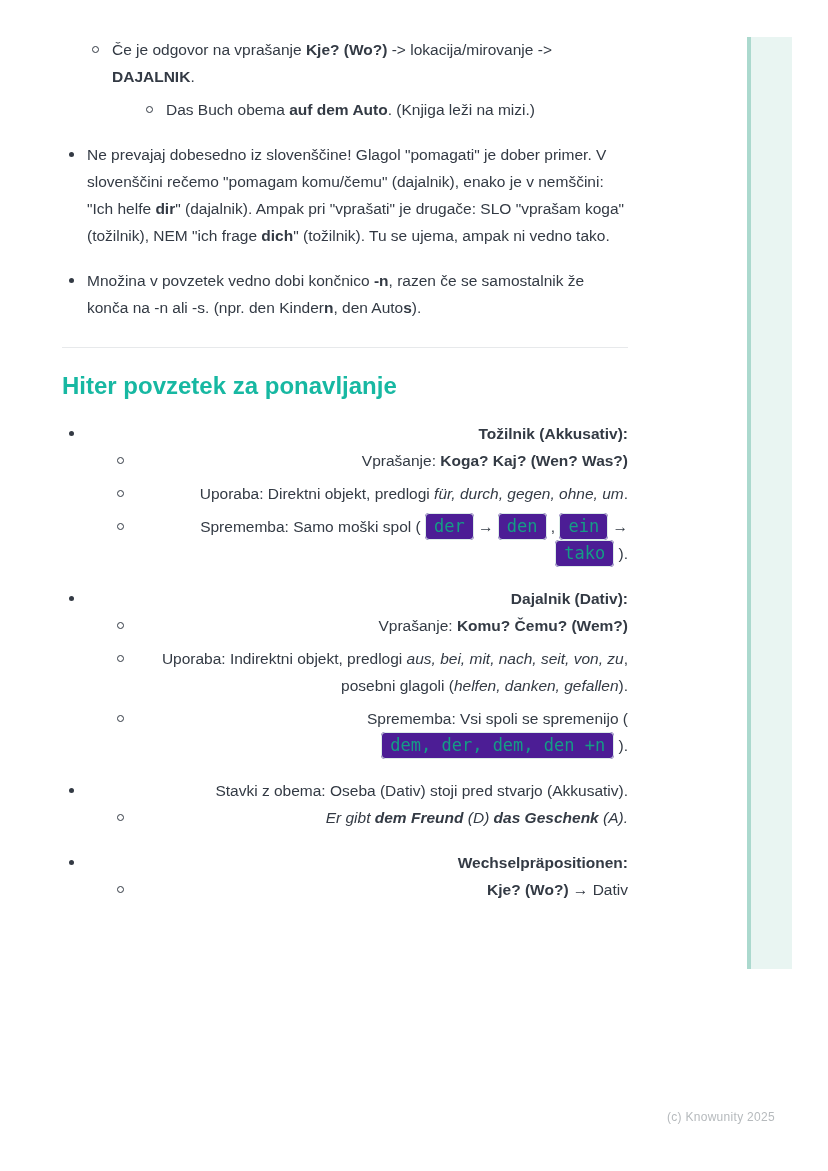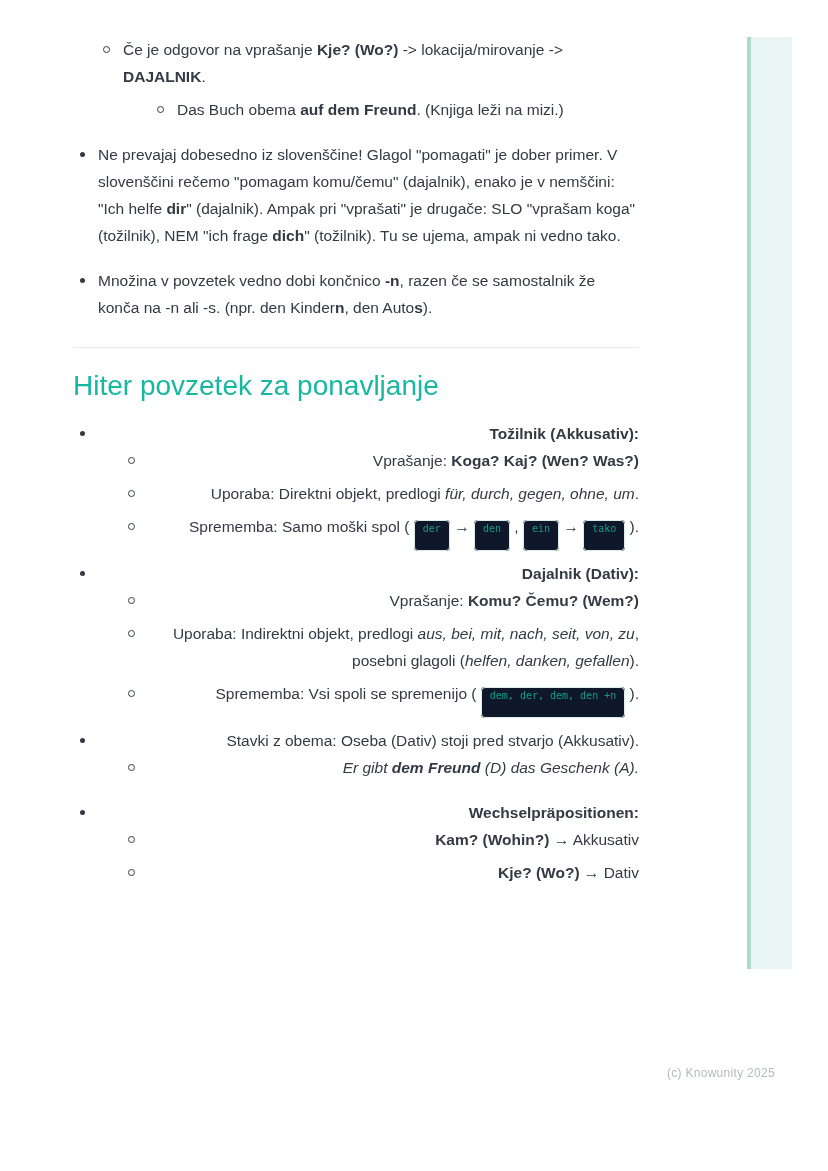--- a/index.html
+++ b/index.html
@@ -14,21 +14,21 @@
   }
   .edge-bar {
     position: absolute;
     left: 747px; top: 37px;
     width: 45px; height: 932px;
     background: #e9f5f2;
     border-left: 4px solid #abd9ce;
   }
   .content {
     position: absolute;
-    left: 73px; top: 0;
+    left: 62px; top: 0;
     width: 566px;
     padding-top: 36px;
     font-size: 15.5px;
     line-height: 27px;
   }
   ul { list-style: none; margin: 0; padding: 0; }
   li { position: relative; }
 
   
   .lv1 > li { padding-left: 25px; margin-bottom: 18px; }
@@ -53,59 +53,59 @@
     border-radius: 50%; background: transparent;
   }
   .intro-block { margin-bottom: 18px; }
 
   .divider {
     border: none; border-top: 1px solid #e7e9eb;
     margin: 26px 0 0 0;
   }
   h2.section-heading {
     margin: 21px 0 0 0;
-    font-size: 28px;
+    font-size: 24px;
     line-height: 34px;
-    font-weight: 400;
+    font-weight: 700;
     color: #17b8a2;
   }
   .summary-list { margin-top: 17px; text-align: right; }
 
   code.badge {
     font-family: "DejaVu Sans Mono", "Liberation Mono", monospace;
-    font-size: 10px;
+    font-size: 17px;
     color: #149d85;
-    background: #0f172a;
+    background: #4c1d95;
     border: 1px solid #dcede8;
     border-radius: 4px;
-    padding: 2px 8px 16px 8px;
+    padding: 2px 8px 3px 8px;
     white-space: nowrap;
   }
   .footer {
     position: absolute;
-    right: 53px; top: 1066px;
+    right: 53px; top: 1110px;
     font-size: 12px;
     color: #b6babd;
     letter-spacing: 0.3px;
   }
 </style>
 </head>
 <body>
 
 <div class="edge-bar"></div>
 
 <div class="content">
 
   <div class="intro-block">
     <ul class="lv2" style="margin-top:0;">
       <li>
         <span><span>Če je odgovor na vprašanje </span><span style="font-weight: 700;">Kje? (Wo?)</span><span> -&gt; lokacija/mirovanje -&gt; </span><span style="font-weight: 700;">DAJALNIK</span><span>.</span></span>
         <ul class="lv3">
           <li>
-            <span><span>Das Buch obema </span><span style="font-weight: 700;">auf dem Freund</span><span>. (Knjiga leži na mizi.)</span></span>
+            <span><span>Das Buch obema </span><span style="font-weight: 700;">auf dem Auto</span><span>. (Knjiga leži na mizi.)</span></span>
           </li>
         </ul>
       </li>
     </ul>
   </div>
 
   <ul class="lv1">
     <li>
       <span><span>Ne prevajaj dobesedno iz slovenščine! Glagol "pomagati" je dober primer. V slovenščini rečemo "pomagam komu/čemu" (dajalnik), enako je v nemščini: "Ich helfe </span><span style="font-weight: 700;">dir</span><span>" (dajalnik). Ampak pri "vprašati" je drugače: SLO "vprašam koga" (tožilnik), NEM "ich frage </span><span style="font-weight: 700;">dich</span><span>" (tožilnik). Tu se ujema, ampak ni vedno tako.</span></span>
     </li>
@@ -147,31 +147,28 @@
         <li>
           <span><span>Sprememba: Vsi spoli se spremenijo ( </span><code class="badge">dem, der, dem, den +n</code><span> ).</span></span>
         </li>
       </ul>
     </li>
 
     <li>
       <span><span style="font-weight: 400;">Stavki z obema:</span><span> Oseba (Dativ) stoji pred stvarjo (Akkusativ).</span></span>
       <ul class="lv2">
         <li>
-          <span><span style="font-style: italic;">Er gibt </span><span style="font-weight: 700; font-style: italic;">dem Freund</span><span style="font-style: italic;"> (D) </span><span style="font-weight: 400; font-style: italic;">das Geschenk</span><span style="font-style: italic;"> (A).</span></span>
+          <span><span style="font-style: italic;">Er gibt </span><span style="font-weight: 700; font-style: italic;">dem Freund</span><span style="font-style: italic;"> (D) </span><span style="font-weight: 700; font-style: italic;">das Geschenk</span><span style="font-style: italic;"> (A).</span></span>
         </li>
       </ul>
     </li>
 
     <li>
       <span><span style="font-weight: 700;">Wechselpräpositionen:</span></span>
       <ul class="lv2">
-        <li>
-          <span><span style="font-weight: 700;">Kam? (Wohin?)</span><span> → Akkusativ</span></span>
-        </li>
         <li>
           <span><span style="font-weight: 700;">Kje? (Wo?)</span><span> → Dativ</span></span>
         </li>
       </ul>
     </li>
 
   </ul>
 </div>
 
 <div class="footer">(c) Knowunity 2025</div>

